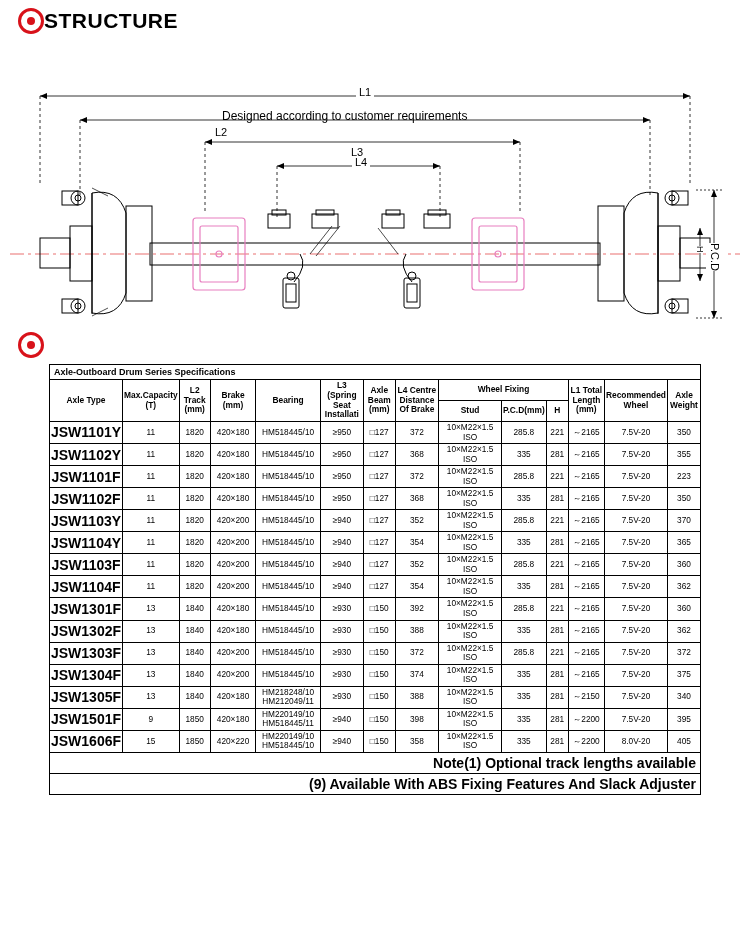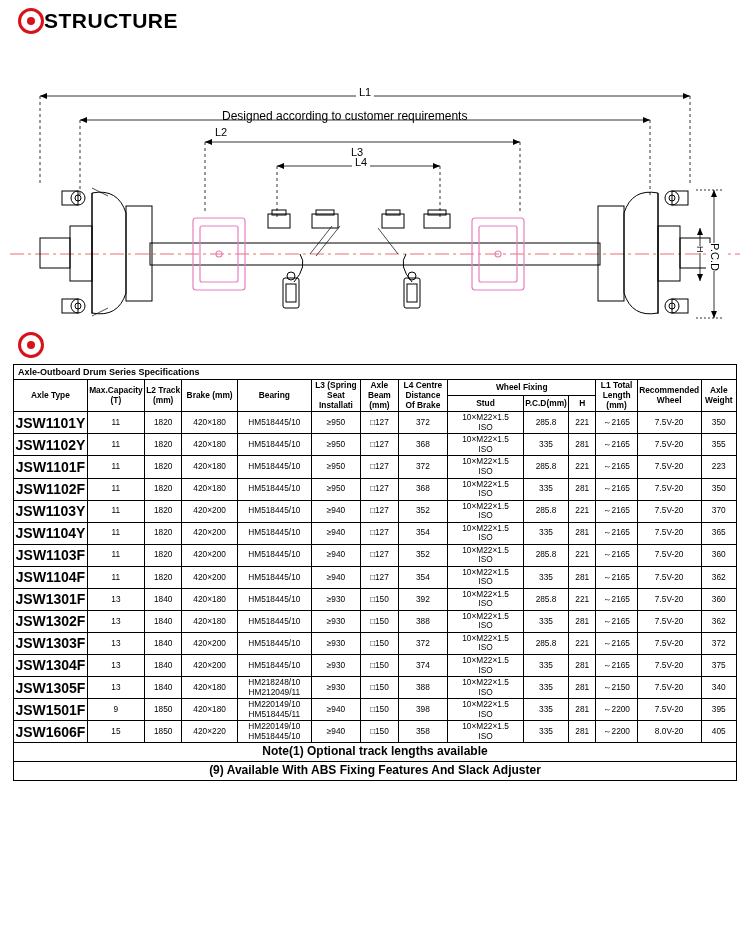--- a/index.html
+++ b/index.html
@@ -40,39 +40,39 @@
   .dimlbl{
     position:absolute;font-size:11px;background:#fff;padding:0 3px;
   }
   .note-center{
     position:absolute;font-size:12px;color:#000;
   }
   .axle-svg{position:absolute;left:0;top:0;}
 
   
   .table-wrap{
-    margin:6px auto 0 auto;width:724px;border-radius:24px;
+    margin:6px auto 0 auto;width:652px;border-radius:24px;
   }
   table{
     border-collapse:collapse;width:100%;
     font-size:8.3px;
   }
   td,th{
     border:1px solid #000;
     text-align:center;
     vertical-align:middle;
     padding:1px 1px;
     line-height:1.15;
   }
   thead td{font-weight:bold;font-size:8.4px;}
   .spec-title{
     text-align:left;font-weight:bold;font-size:9px;padding:2px 4px;
   }
   .axle-type{font-weight:bold;font-size:14px;}
-  .notes td{text-align:center;font-weight:bold;font-size:12px;padding:2px 4px;border:1px solid #000;}
+  .notes td{text-align:right;font-weight:bold;font-size:14px;padding:2px 4px;border:1px solid #000;}
 </style>
 </head>
 <body>
 
 <div class="section-head" id="structure-head">
   <span class="bullet"></span>
   <span class="section-title">STRUCTURE</span>
 </div>
 
 <div class="drawing">

